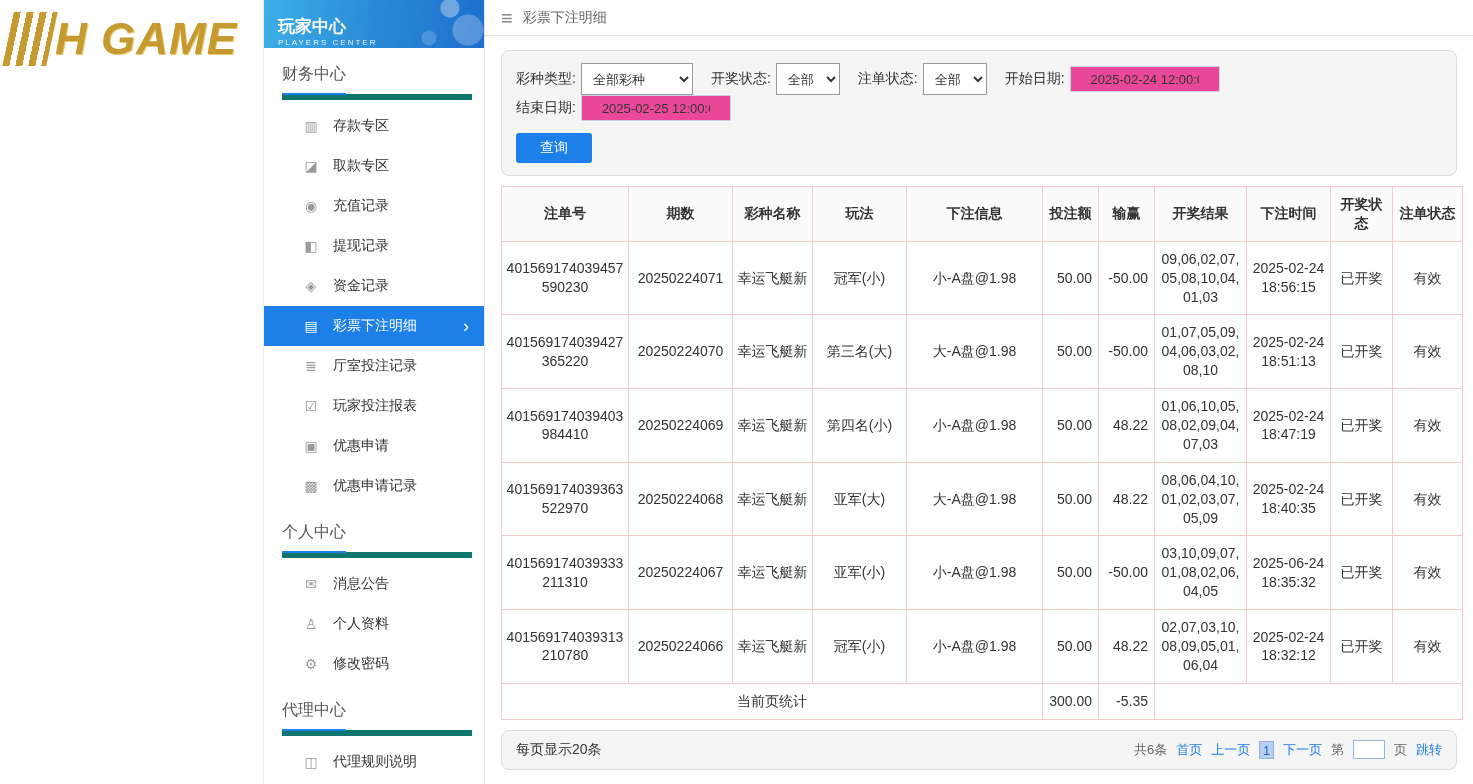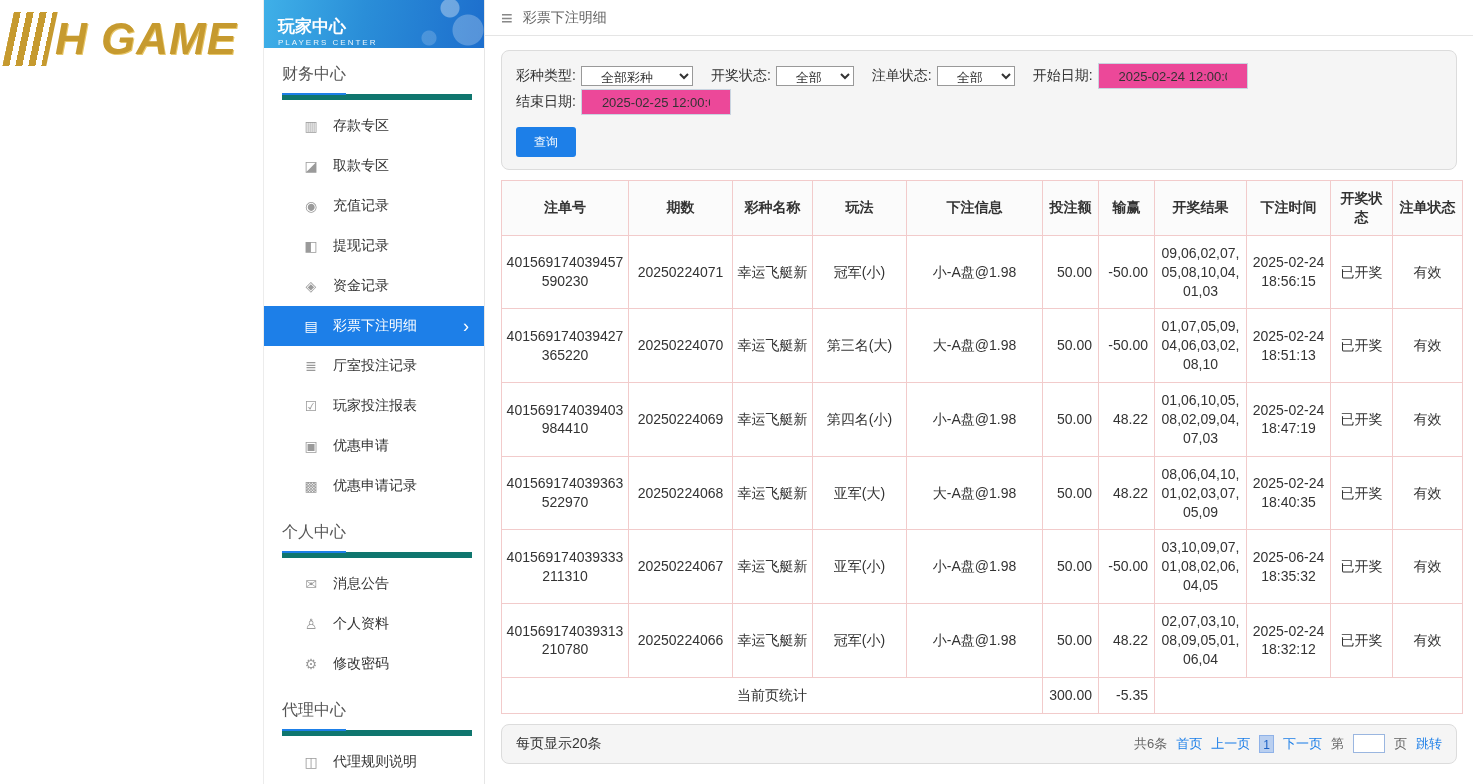--- a/index.html
+++ b/index.html
@@ -46,27 +46,27 @@
     padding-left:16px; }
   .hamburger { font-size:20px; color:#888; cursor:pointer; margin-right:10px; line-height:1; }
   .topbar-title { font-size:14px; color:#666; }
   .content { padding:14px 16px; }
 
   .panel { border:1px solid #dcdcdc; background:#f5f5f5; border-radius:8px; }
   .filter-panel { padding:12px 14px; margin-bottom:10px; }
   .filter-row { display:flex; align-items:center; flex-wrap:wrap; }
   .f-group { display:flex; align-items:center; margin-right:18px; }
   .f-label { font-size:14px; color:#333; margin-right:5px; white-space:nowrap; }
-  .f-select { height:20px; font-size:13px; color:#333; border:1px solid #999; background:#fff; padding:2px 15px; }
+  .f-select { height:32px; font-size:13px; color:#333; border:1px solid #999; background:#fff; padding:2px 7px; }
   .sel-wide { min-width:112px; } .sel-narrow { min-width:64px; }
   .f-input { height:26px; width:150px; border:1px solid #c9d4e0; background:#ec4899; font-size:13px;
     color:#333; padding:0 20px; }
   .btn-row { margin-top:12px; }
-  .btn-primary { width:60px; height:30px; background:var(--accent,#1d7fe8); color:#fff; border:none;
-    border-radius:3px; font-size:12px; cursor:pointer;text-align:center; }
+  .btn-primary { width:76px; height:30px; background:var(--accent,#1d7fe8); color:#fff; border:none;
+    border-radius:3px; font-size:14px; cursor:pointer;text-align:center; }
 
   table.bets { width:100%; border-collapse:collapse; table-layout:fixed; font-size:14px; color:#333;
     background:#fff; }
   .bets th, .bets td { border:1px solid var(--table-border,#f2cbcb); text-align:center;
     padding:8px 3px; word-break:break-all; vertical-align:middle; line-height:1.35; }
   .bets thead th { background:#fbfbfb; font-weight:bold; height:42px; }
   .bets td.num { text-align:right; padding-right:6px; }
   .bets .total-row td { height:35px; }
 
   .footer-bar { margin-top:10px; height:40px; display:flex; align-items:center;

